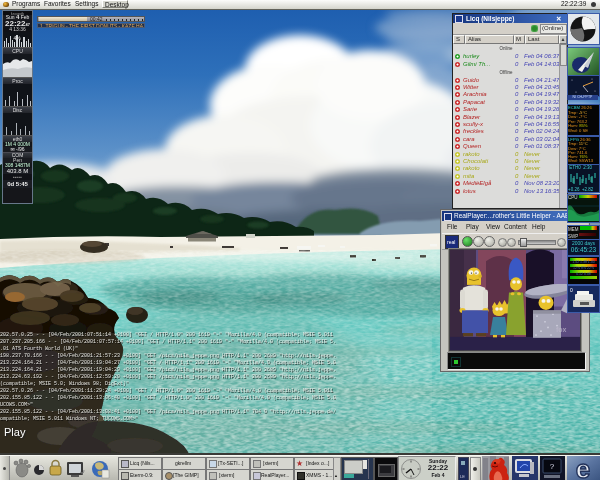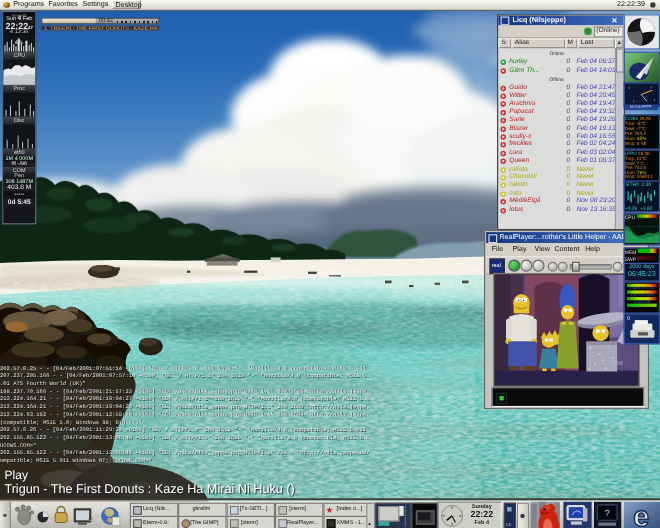--- a/index.html
+++ b/index.html
@@ -290,21 +290,20 @@
  <div>213.224.63.192 - - [04/Feb/2001:12:59:20 +0100] "GET /pics/nils_jeppe.png HTTP/1.1" 200 2689 "http://nils.jeppe.de/" "Mo</div>
  <div> (compatible; MSIE 5.0; Windows 98; DigExt)"</div>
  <div>202.57.0.26 - - [04/Feb/2001:11:29:24 +0100] "GET / HTTP/1.0" 200 1619 "-" "Mozilla/4.0 (compatible; MSIE 5.011 Windows</div>
  <div>202.155.85.122 - - [04/Feb/2001:13:06:40 +0100] "GET / HTTP/1.0" 200 1619 "-" "Mozilla/4.0 (compatible; MSIE 5.01; Windo</div>
  <div>UCOWS.COM&gt;"</div>
  <div>202.155.85.122 - - [04/Feb/2001:13:08:41 +0100] "GET /pics/nils_jeppe.png HTTP/1.1" 704 0 "http://nils.jeppe.de/" "Mozil</div>
  <div>ompatible; MSIE 5.011 Windows NT; TUCOWS.COM&gt;"</div>
 </div>
 
 <div class="abs" style="left:4px;top:426px;font-size:11px;color:#fff;text-shadow:1px 1px 1px #222;">Play</div>
-<div class="abs" style="left:4px;top:439px;font-size:11.5px;color:#fff;text-shadow:1px 1px 1px #222;">Trigun - The First Donuts : Kaze Ha Mirai Ni Huku ()</div>
 
 <div id="licq" class="abs" style="left:452px;top:13px;width:116px;height:196px;background:#d8d8d4;border:1px solid #222;box-sizing:border-box;overflow:hidden;">
  <div class="abs" style="left:0;top:0;width:114px;height:9px;background:linear-gradient(90deg,#16357e,#3e6cc0);color:#fff;font-size:6.5px;">
    <span class="abs" style="left:2px;top:1px;width:6px;height:6px;border:1px solid #dde;background:#1a3a8e;"></span>
    <span class="abs" style="left:13px;top:0.5px;font-weight:bold;">Licq (Nilsjeppe)</span>
    <span class="abs" style="left:103px;top:0.5px;font-weight:bold;color:#fff;">✕</span>
  </div>
  <div class="abs" style="left:0;top:9px;width:114px;height:11px;background:#d4d0c8;border-bottom:1px solid #999;">
    <span class="abs" style="left:78px;top:2px;width:7px;height:7px;background:radial-gradient(circle,#2a8a2a 40%,#7ac87a);border-radius:2px;"></span>
    <span class="abs" style="left:87px;top:1px;width:25px;height:8px;border:1px solid #888;background:#e8e8e4;font-size:6px;color:#222;">

